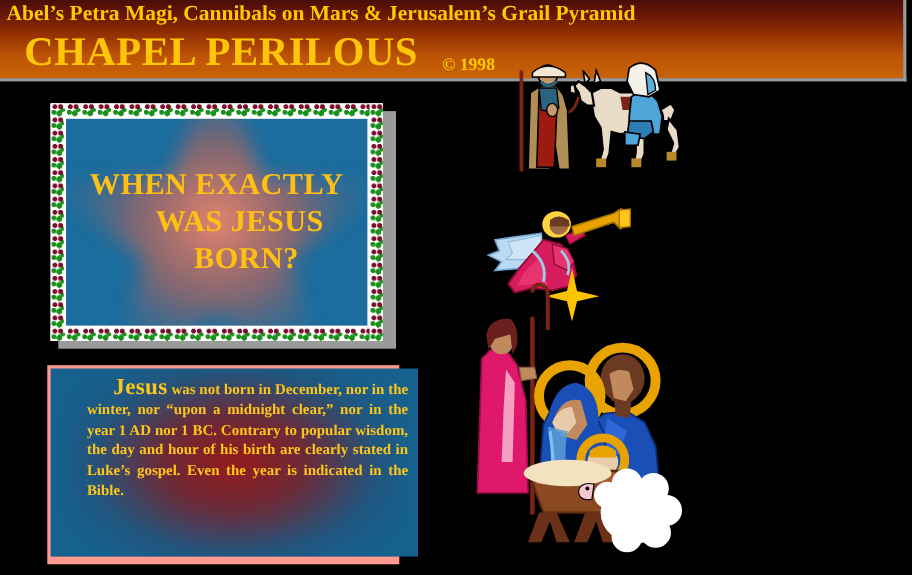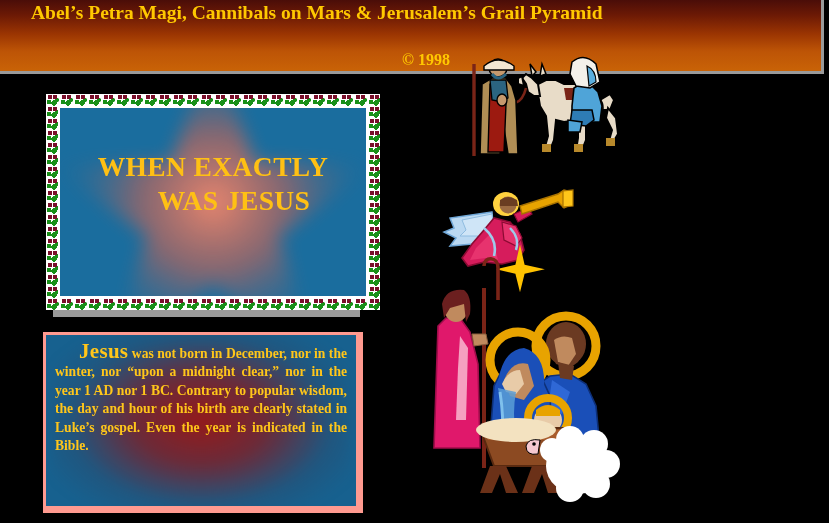--- a/index.html
+++ b/index.html
@@ -29,21 +29,21 @@
     width: 824px;
     height: 74px;
     background: linear-gradient(to bottom, #4a0d08 0%, #6d1a05 22%, #9b3502 48%, #bd5406 72%, #c96307 100%);
     border-right: 3px solid #9a9a9a;
     border-bottom: 3px solid #9a9a9a;
     box-sizing: border-box;
     overflow: hidden;
   }
   .header-line1 {
     position: absolute;
-    left: 31px;
+    left: 6px;
     top: 2px;
     font-size: 19.5px;
     font-weight: bold;
     color: #FFC800;
     white-space: nowrap;
     letter-spacing: 0px;
   }
   .header-line2 {
     position: absolute;
     left: 22px;
@@ -70,21 +70,21 @@
     left: 53px;
     top: 101px;
     width: 307px;
     height: 216px;
     background: #9a9a9a;
   }
   .titlebox {
     position: absolute;
     left: 46px;
     top: 94px;
-    width: 334px;
+    width: 302px;
     height: 216px;
     background: #ffffff;
     box-sizing: border-box;
     padding: 0;
   }
   .holly-top, .holly-bottom {
     position: absolute;
     left: 0; right: 0;
     height: 12px;
     background-color:#fff;
@@ -166,20 +166,21 @@
     background: #FF9A90;
     box-sizing: border-box;
     padding: 3px 7px 7px 3px;
   }
   .bodybox-inner {
     position: relative;
     width: 100%;
     height: 100%;
     background-color: #17618F;
     overflow: hidden;
+    padding-left: 24px;
   }
   .body-glow {
     position: absolute;
     left: 50%;
     top: 50%;
     width: 300px;
     height: 190px;
     margin-left: -150px;
     margin-top: -95px;
     background: radial-gradient(ellipse at center, rgba(160,20,16,0.92) 0%, rgba(140,22,24,0.72) 32%, rgba(60,55,80,0.25) 62%, rgba(23,97,143,0) 82%);
@@ -208,20 +209,21 @@
   .art-angel  { left: 432px; top: 188px; width: 144px; height: 112px; }
   .art-nativity { left: 420px; top: 288px; width: 210px; height: 225px; }
 </style>
 </head>
 <body>
 
 <div class="page">
 
   <div class="header">
     <div class="header-line1">Abel’s Petra Magi, Cannibals on Mars &amp; Jerusalem’s Grail Pyramid</div>
+    <div class="header-line2">CHAPEL PERILOUS</div>
     <div class="header-copy">© 1998</div>
   </div>
 
   <div class="titlebox-shadow"></div>
   <div class="titlebox">
     <div class="holly-top">
         <div class="holly-cellrow"></div>
       </div>
     <div class="holly-bottom">
         <div class="holly-cellrow"></div>
@@ -240,20 +242,21 @@
             <stop offset="0%" stop-color="#ff8a6a" stop-opacity="0.95"></stop>
             <stop offset="45%" stop-color="#e0624a" stop-opacity="0.55"></stop>
             <stop offset="100%" stop-color="#1A6D9E" stop-opacity="0"></stop>
           </radialGradient>
         </defs>
         <polygon points="170,5 212,122 335,122 236,195 274,318 170,243 66,318 104,195 5,122 128,122" fill="url(#sg)"></polygon>
       </svg>
       <div class="title-text">
         <span>WHEN EXACTLY</span>
         <span class="title-l2">WAS JESUS</span>
+        <span class="title-l3">BORN?</span>
       </div>
     </div>
   </div>
 
   <div class="bodybox">
     <div class="bodybox-inner">
       <div class="body-glow"></div>
       <div class="body-copy">
         <span class="indent"></span><span class="lead">Jesus</span><span> was not  born in December, nor in the winter,   nor “upon a midnight clear,”   nor in the year 1 AD nor 1 BC. Contrary to popular wisdom, the day and hour  of  his  birth  are  clearly  stated  in Luke’s gospel.  Even the year is indicated in the Bible.</span>
       </div>

